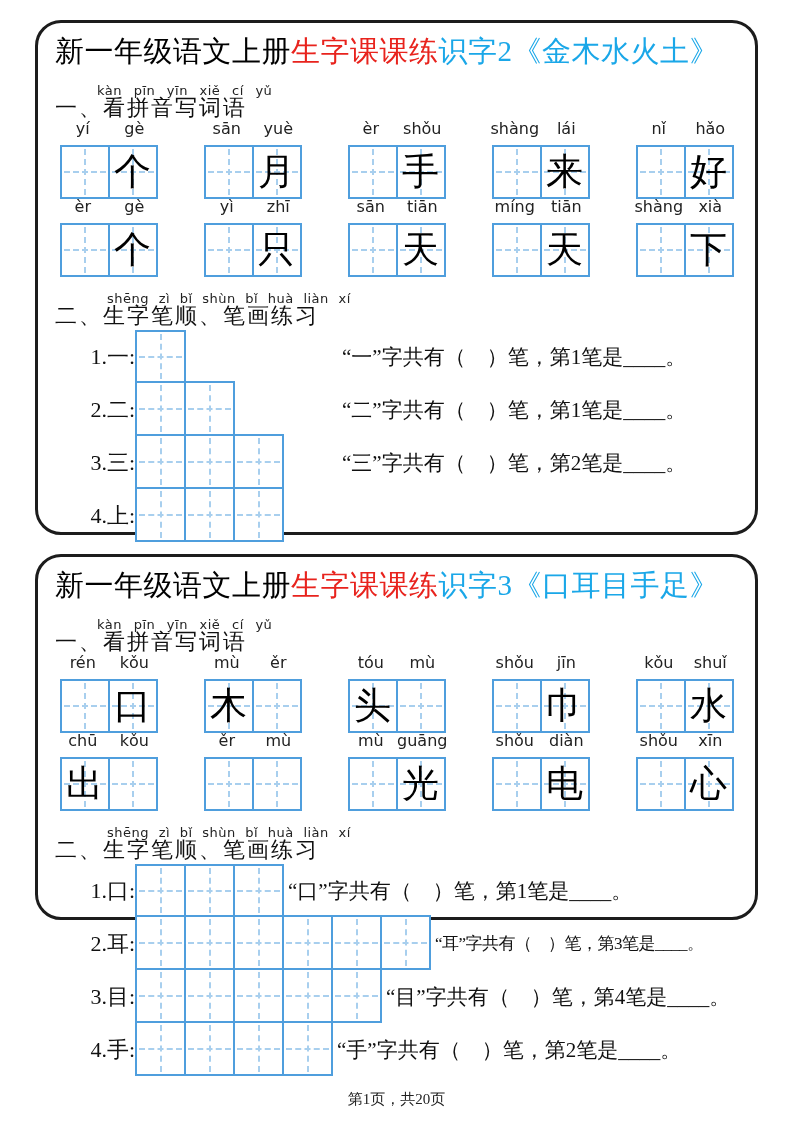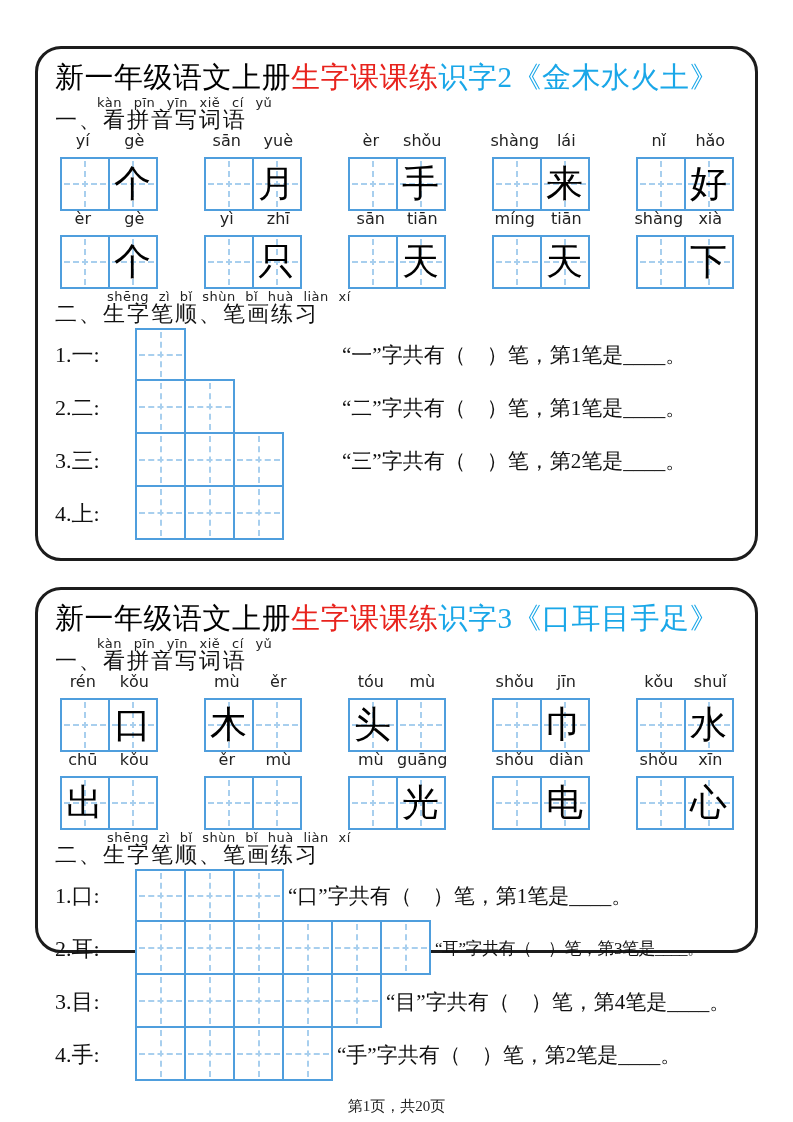--- a/index.html
+++ b/index.html
@@ -6,36 +6,36 @@
     --grid:#4f9edd;
     --dash:#a8cfee;
     --ink:#111;
   }
   html,body{margin:0;padding:0;}
   body{
     width:793px;height:1122px;background:#fff;position:relative;
     font-family:"DejaVu Sans", sans-serif;color:var(--ink);
     overflow:hidden;
   }
-  #panels{padding-top:46px;display:flex;flex-direction:column;gap:26px;align-items:center;}
+  #panels{padding-top:20px;display:flex;flex-direction:column;gap:19px;align-items:center;}
   .panel{
     width:723px;box-sizing:border-box;background:#fff;
     border:3px solid #1c1c1c;border-radius:26px;
     padding:8px 17px 4px 17px;
   }
   .panel-0{height:515px;}
   .panel-1{height:366px;}
   .title{
     margin:2px 0 0 0;font-weight:normal;font-size:29px;line-height:36px;
     font-family:"Liberation Serif", serif;letter-spacing:0.5px;white-space:nowrap;
   }
   .t-black{color:#000;}
   .t-red{color:var(--c-red);}
   .t-blue{color:var(--c-blue);}
-  .sec-head{line-height:1.02;margin-top:1px;}
+  .sec-head{line-height:1.02;margin-top:15px;}
   .sec-pinyin{font-size:13px;color:#222;word-spacing:7px;letter-spacing:0.5px;}
   .s1-pinyin{margin-left:42px;}
   .s2-pinyin{margin-left:52px;word-spacing:5px;}
   .sec-title{
     font-size:22px;font-family:"Liberation Serif", serif;letter-spacing:2px;
   }
   .word-rows{margin-top:1px;}
   .word-row{display:flex;justify-content:space-between;padding:0 2px;}
   .word-group{width:103px;}
   .pinyin-row{
@@ -54,38 +54,38 @@
     border-top:2px dashed var(--dash);transform:translateY(-1px);
   }
   .cell::after{
     content:"";position:absolute;top:2px;bottom:2px;left:50%;
     border-left:2px dashed var(--dash);transform:translateX(-1px);
   }
   .char{
     position:absolute;inset:0;z-index:2;display:flex;align-items:center;justify-content:center;
     font-size:37px;line-height:1;color:#000;font-family:"Liberation Serif", serif;
   }
-  .items{margin-top:3px;}
+  .items{margin-top:3px;text-align:right;}
   .item{display:flex;align-items:center;height:53px;}
   .item + .item .item-grid{margin-top:-2px;}
   .item-label{
     width:80px;flex-shrink:0;font-size:22px;
     font-family:"Liberation Serif", serif;
   }
   .item-grid{display:flex;align-self:stretch;}
   .item-grid .cell{width:51px;height:auto;}
   .item-grid .cell + .cell{margin-left:-2px;}
   .panel-0 .item-grid{width:207px;flex-shrink:0;}
   .question{
     font-size:21px;font-family:"Liberation Serif", serif;white-space:nowrap;
   }
   .panel-1 .question{margin-left:4px;}
   .panel-1 .item:nth-child(2) .question{font-size:17px;letter-spacing:-0.5px;margin-left:4px;}
   .footer{
-    position:absolute;bottom:6px;left:0;width:100%;text-align:center;
+    position:absolute;bottom:13px;left:0;width:100%;text-align:center;
     font-size:15px;color:#222;font-family:"Liberation Serif", serif;
   }
 </style>
 </head>
 <body>
 
 <div id="panels">
   <section class="panel panel-0">
     <h1 class="title"><span class="t-black">新一年级语文上册</span><span class="t-red">生字课课练</span><span class="t-blue">识字2《金木水火土》</span></h1>
     <div class="sec-head">

